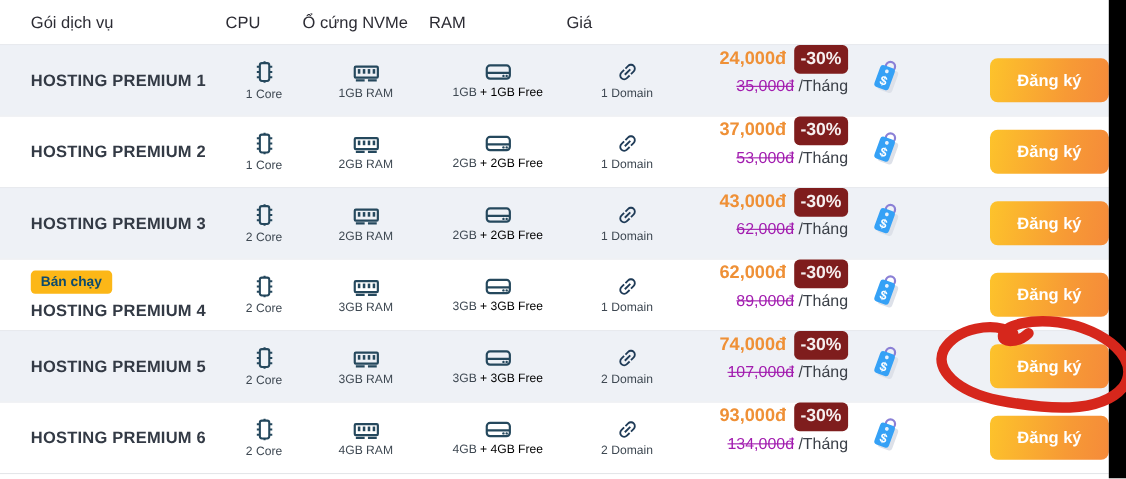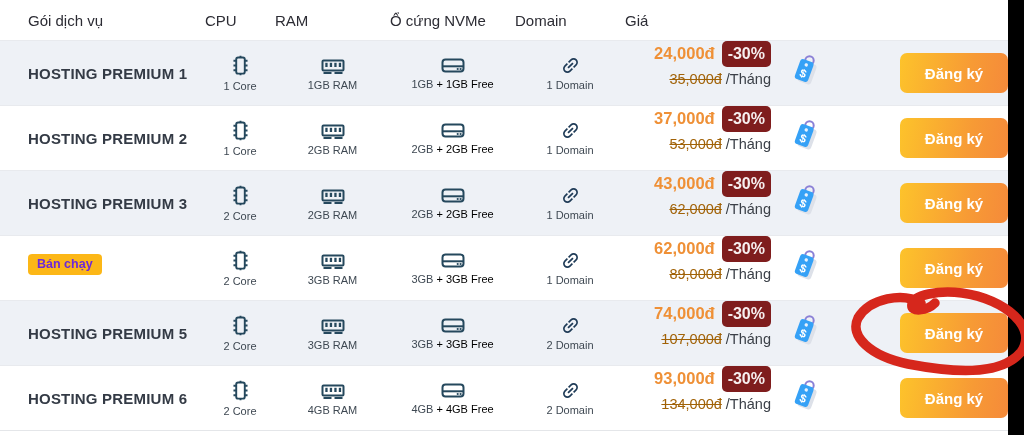--- a/index.html
+++ b/index.html
@@ -16,56 +16,55 @@
   }
   .header-row{height:40px}
   .row{height:65px;box-sizing:border-box;border-top:1px solid #e8eaee}
   .row.shaded{background:#eef1f6}
   .h{font-weight:normal;font-size:15px;color:#2c2c34}
   .h.left{padding-left:28px}
   .h.c{text-align:left}
   .cell-service{padding-left:28px;display:flex;flex-direction:column;justify-content:flex-start;align-items:flex-start}
   .plan-name{font-weight:bold;font-size:15px;color:#333a45;letter-spacing:.2px}
   .badge-bestseller{
-    display:inline-block;background:#fcb717;color:#6d28d9;font-weight:bold;
+    display:inline-block;background:#fcb717;color:#0c4a6e;font-weight:bold;
     font-size:12.5px;padding:3px 9px;border-radius:4px;margin-bottom:7px;line-height:1.2;
   }
   .cell-c{display:flex;flex-direction:column;align-items:center;justify-content:center;gap:3px;height:100%}
   .cell-c svg{display:block}
   .spec{font-size:11px;color:#3e4852;white-space:nowrap}
   .free{color:#000000}
   .price-cell{display:flex;flex-direction:column;align-items:flex-end;justify-content:flex-start;gap:4px;padding-right:14px;height:100%}
   .price-line1{display:flex;align-items:center;gap:7px}
   .price-new{color:#ef9036;font-weight:bold;font-size:16.5px}
   .discount{background:#7f1d1d;color:rgba(255,255,255,.93);font-size:16px;font-weight:bold;padding:4px 6px;border-radius:5px;line-height:1.1}
   .price-line2{font-size:14.5px;color:#3b4048}
-  .price-old{color:#a16207;text-decoration:line-through;margin-right:4px}
+  .price-old{color:#a21caf;text-decoration:line-through;margin-right:4px}
   .tag-cell{display:flex;align-items:center;justify-content:center;height:100%}
   .tag-cell svg{margin-right:18px}
   .cta-cell{display:flex;align-items:center;justify-content:flex-end;height:100%}
   .cta-btn{
     margin-left:30px;width:108px;height:40px;border:none;border-radius:7px;
     background:linear-gradient(100deg,#fdc32b 0%,#f79a35 65%,#f58a3a 100%);
     color:#fff;font-weight:bold;font-size:15px;font-family:inherit;cursor:pointer;
   }
   .black-strip{position:absolute;top:0;right:0;width:16px;height:435px;background:#000}
   .annotation-overlay{position:absolute;left:0;top:0;width:1024px;height:435px;pointer-events:none;z-index:9}
   .icn{stroke:#25485d;fill:none;stroke-width:2}
   .icn-fill{fill:#25485d}
 </style>
 </head>
 <body>
 
 <div class="table">
   <div class="header-row">
     <div class="h left">Gói dịch vụ</div>
     <div class="h c">CPU</div>
+    <div class="h c">Ổ cứng NVMe</div>
     <div class="h c">RAM</div>
-    <div class="h c">Ổ cứng NVMe</div>
-    <div class="h c">Domain</div>
     <div class="h c">Giá</div>
     <div class="h"></div>
     <div class="h"></div>
   </div>
   <div id="table-body">
       <div class="row shaded">
   <div class="cell-service">
 
     <div class="plan-name">HOSTING PREMIUM 1</div>
   </div>
@@ -288,20 +287,21 @@
       </svg>
     </span>
   </div>
   <div class="cta-cell">
     <button class="cta-btn">Đăng ký</button>
   </div>
 </div>
       <div class="row">
   <div class="cell-service">
     <span class="badge-bestseller">Bán chạy</span>
+    <div class="plan-name">HOSTING PREMIUM 4</div>
   </div>
   <div class="cell-c">
     <span>
       <svg width="19" height="23" viewBox="0 0 20 24">
         <rect class="icn" x="5.5" y="3.5" width="9" height="17" rx="2"></rect>
         <path class="icn" stroke-width="1.6" d="M5.5 7H2.6M5.5 12H2.6M5.5 17H2.6M14.5 7h2.9M14.5 12h2.9M14.5 17h2.9M10 3.5V1.7M10 20.5v1.8"></path>
       </svg>
     </span>
     <span class="spec">2 Core</span>
   </div>

